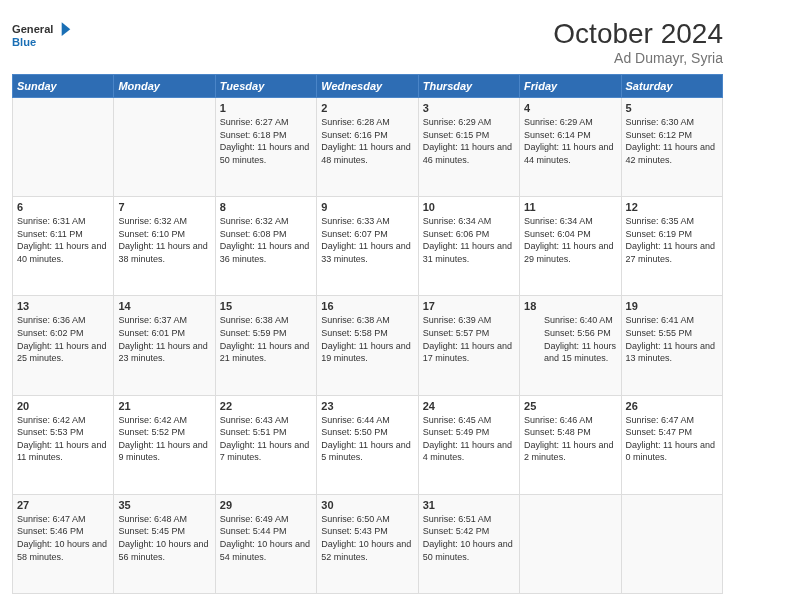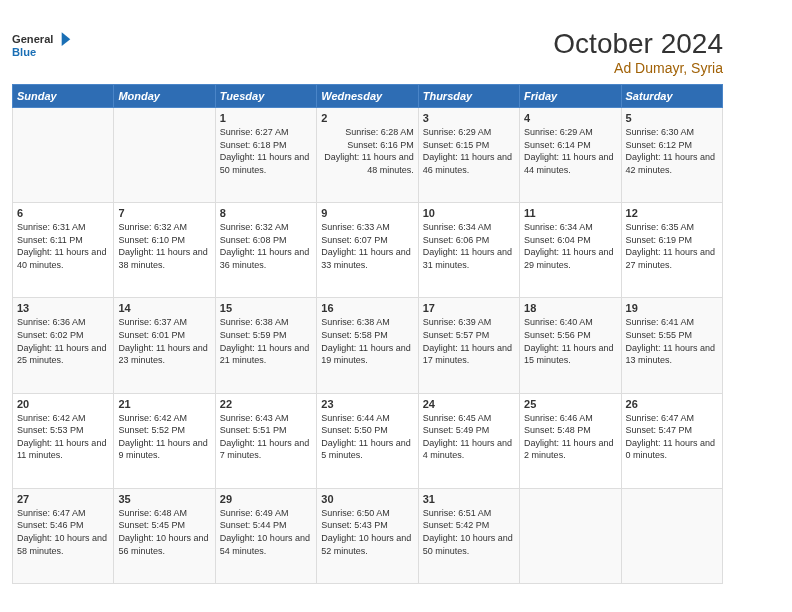--- a/index.html
+++ b/index.html
@@ -6,21 +6,21 @@
     body {
       font-family: Arial, sans-serif;
       background: #fff;
       width: 792px;
       height: 612px;
       overflow: hidden;
     }
     .container {
       width: 735px;
       height: 612px;
-      padding: 28px 12px;
+      padding: 18px 12px;
       display: flex;
       flex-direction: column;
     }
     .header {
       display: flex;
       justify-content: space-between;
       align-items: flex-start;
       margin-bottom: 8px;
     }
     .logo {
@@ -31,21 +31,21 @@
     .title-block {
       text-align: right;
     }
     .month-title {
       font-size: 28px;
       color: #333;
       font-weight: 300;
     }
     .subtitle {
       font-size: 14px;
-      color: #a16207;
+      color: #737373;
     }
     .calendar {
       flex: 1;
       border-collapse: collapse;
       width: 100%;
       table-layout: fixed;
     }
     .calendar thead th {
       background-color: #2e6db4;
       color: #fff;
@@ -118,21 +118,21 @@
           <td></td>
           <td></td>
           <td>
             <span class="day-num">1</span>
             <div class="day-info" style="white-space: pre-line;">Sunrise: 6:27 AM
 Sunset: 6:18 PM
 Daylight: 11 hours and 50 minutes.</div>
           </td>
           <td>
             <span class="day-num">2</span>
-            <div class="day-info" style="white-space: pre-line; text-align: right;">Sunrise: 6:28 AM
+            <div class="day-info" style="white-space: pre-line;">Sunrise: 6:28 AM
 Sunset: 6:16 PM
 Daylight: 11 hours and 48 minutes.</div>
           </td>
           <td>
             <span class="day-num">3</span>
             <div class="day-info" style="white-space: pre-line;">Sunrise: 6:29 AM
 Sunset: 6:15 PM
 Daylight: 11 hours and 46 minutes.</div>
           </td>
           <td>
@@ -218,21 +218,21 @@
 Daylight: 11 hours and 19 minutes.</div>
           </td>
           <td>
             <span class="day-num">17</span>
             <div class="day-info" style="white-space: pre-line;">Sunrise: 6:39 AM
 Sunset: 5:57 PM
 Daylight: 11 hours and 17 minutes.</div>
           </td>
           <td>
             <span class="day-num">18</span>
-            <div class="day-info" style="white-space: pre-line;">Sunrise: 6:40 AM
+            <div class="day-info" style="white-space: pre-line; margin-left: 20px;">Sunrise: 6:40 AM
 Sunset: 5:56 PM
 Daylight: 11 hours and 15 minutes.</div>
           </td>
           <td>
             <span class="day-num">19</span>
             <div class="day-info" style="white-space: pre-line;">Sunrise: 6:41 AM
 Sunset: 5:55 PM
 Daylight: 11 hours and 13 minutes.</div>
           </td>
         </tr>

